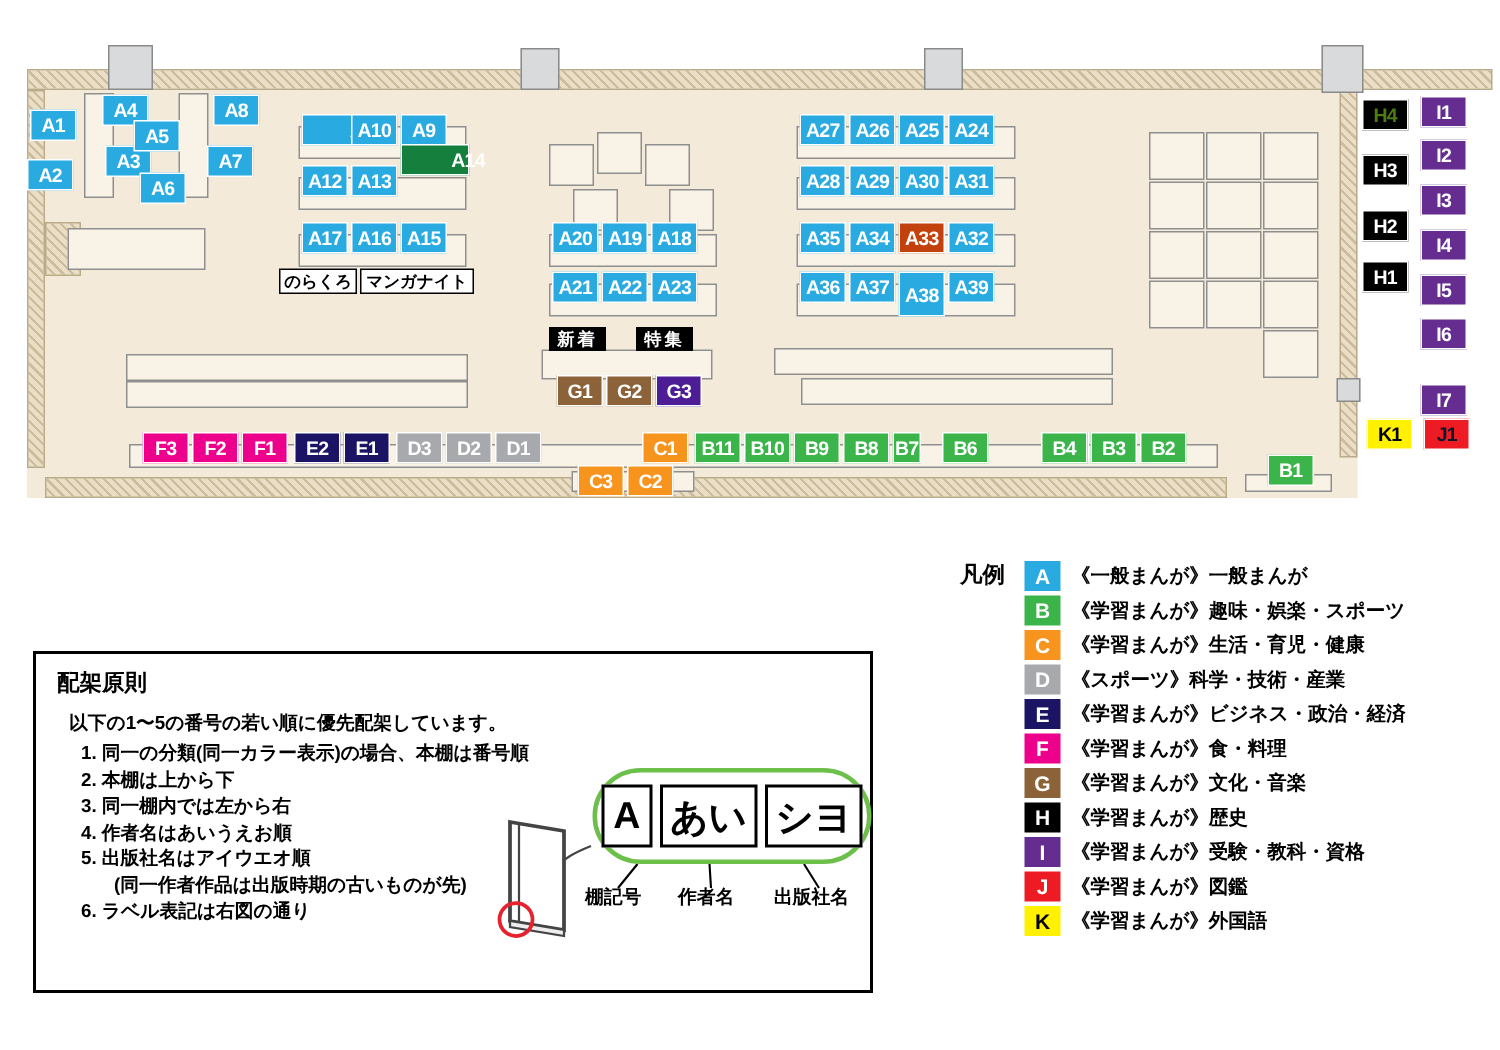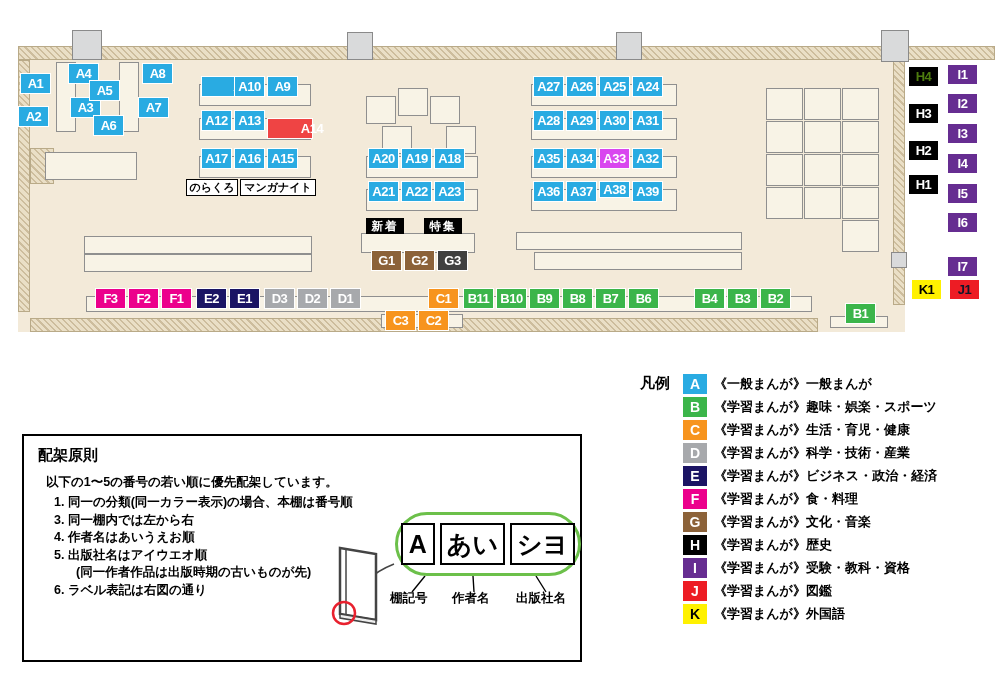--- a/index.html
+++ b/index.html
@@ -110,63 +110,63 @@
       <div class="map-label" style="left: 70px; top: 97px; width: 31px; height: 21px; background: rgb(41, 171, 226); color: rgb(255, 255, 255);">A3</div>
       <div class="map-label" style="left: 89px; top: 80px; width: 31px; height: 21px; background: rgb(41, 171, 226); color: rgb(255, 255, 255);">A5</div>
       <div class="map-label" style="left: 93px; top: 115px; width: 31px; height: 21px; background: rgb(41, 171, 226); color: rgb(255, 255, 255);">A6</div>
       <div class="map-label" style="left: 142px; top: 63px; width: 31px; height: 21px; background: rgb(41, 171, 226); color: rgb(255, 255, 255);">A8</div>
       <div class="map-label" style="left: 138px; top: 97px; width: 31px; height: 21px; background: rgb(41, 171, 226); color: rgb(255, 255, 255);">A7</div>
       <div class="map-label" style="left: 201px; top: 76px; width: 31px; height: 21px; background: rgb(41, 171, 226); color: rgb(255, 255, 255); padding-left: 42px;">A11</div>
       <div class="map-label" style="left: 234px; top: 76px; width: 31px; height: 21px; background: rgb(41, 171, 226); color: rgb(255, 255, 255);">A10</div>
       <div class="map-label" style="left: 267px; top: 76px; width: 31px; height: 21px; background: rgb(41, 171, 226); color: rgb(255, 255, 255);">A9</div>
       <div class="map-label" style="left: 201px; top: 110px; width: 31px; height: 21px; background: rgb(41, 171, 226); color: rgb(255, 255, 255);">A12</div>
       <div class="map-label" style="left: 234px; top: 110px; width: 31px; height: 21px; background: rgb(41, 171, 226); color: rgb(255, 255, 255);">A13</div>
-      <div class="map-label" style="left: 267px; top: 118px; width: 31px; height: 21px; background: #ef4444; color: rgb(255, 255, 255); padding-left: 44px;">A14</div>
+      <div class="map-label" style="left: 267px; top: 96px; width: 31px; height: 21px; background: #15803d; color: rgb(255, 255, 255); padding-left: 44px;">A14</div>
       <div class="map-label" style="left: 201px; top: 148px; width: 31px; height: 21px; background: rgb(41, 171, 226); color: rgb(255, 255, 255);">A17</div>
       <div class="map-label" style="left: 234px; top: 148px; width: 31px; height: 21px; background: rgb(41, 171, 226); color: rgb(255, 255, 255);">A16</div>
       <div class="map-label" style="left: 267px; top: 148px; width: 31px; height: 21px; background: rgb(41, 171, 226); color: rgb(255, 255, 255);">A15</div>
       <div class="map-label" style="left: 368px; top: 148px; width: 31px; height: 21px; background: rgb(41, 171, 226); color: rgb(255, 255, 255);">A20</div>
       <div class="map-label" style="left: 401px; top: 148px; width: 31px; height: 21px; background: rgb(41, 171, 226); color: rgb(255, 255, 255);">A19</div>
       <div class="map-label" style="left: 434px; top: 148px; width: 31px; height: 21px; background: rgb(41, 171, 226); color: rgb(255, 255, 255);">A18</div>
       <div class="map-label" style="left: 368px; top: 181px; width: 31px; height: 21px; background: rgb(41, 171, 226); color: rgb(255, 255, 255);">A21</div>
       <div class="map-label" style="left: 401px; top: 181px; width: 31px; height: 21px; background: rgb(41, 171, 226); color: rgb(255, 255, 255);">A22</div>
       <div class="map-label" style="left: 434px; top: 181px; width: 31px; height: 21px; background: rgb(41, 171, 226); color: rgb(255, 255, 255);">A23</div>
       <div class="map-label" style="left: 533px; top: 76px; width: 31px; height: 21px; background: rgb(41, 171, 226); color: rgb(255, 255, 255);">A27</div>
       <div class="map-label" style="left: 566px; top: 76px; width: 31px; height: 21px; background: rgb(41, 171, 226); color: rgb(255, 255, 255);">A26</div>
       <div class="map-label" style="left: 599px; top: 76px; width: 31px; height: 21px; background: rgb(41, 171, 226); color: rgb(255, 255, 255);">A25</div>
       <div class="map-label" style="left: 632px; top: 76px; width: 31px; height: 21px; background: rgb(41, 171, 226); color: rgb(255, 255, 255);">A24</div>
       <div class="map-label" style="left: 533px; top: 110px; width: 31px; height: 21px; background: rgb(41, 171, 226); color: rgb(255, 255, 255);">A28</div>
       <div class="map-label" style="left: 566px; top: 110px; width: 31px; height: 21px; background: rgb(41, 171, 226); color: rgb(255, 255, 255);">A29</div>
       <div class="map-label" style="left: 599px; top: 110px; width: 31px; height: 21px; background: rgb(41, 171, 226); color: rgb(255, 255, 255);">A30</div>
       <div class="map-label" style="left: 632px; top: 110px; width: 31px; height: 21px; background: rgb(41, 171, 226); color: rgb(255, 255, 255);">A31</div>
       <div class="map-label" style="left: 533px; top: 148px; width: 31px; height: 21px; background: rgb(41, 171, 226); color: rgb(255, 255, 255);">A35</div>
       <div class="map-label" style="left: 566px; top: 148px; width: 31px; height: 21px; background: rgb(41, 171, 226); color: rgb(255, 255, 255);">A34</div>
-      <div class="map-label" style="left: 599px; top: 148px; width: 31px; height: 21px; background: #d946ef; color: rgb(255, 255, 255);">A33</div>
+      <div class="map-label" style="left: 599px; top: 148px; width: 31px; height: 21px; background: #c2410c; color: rgb(255, 255, 255);">A33</div>
       <div class="map-label" style="left: 632px; top: 148px; width: 31px; height: 21px; background: rgb(41, 171, 226); color: rgb(255, 255, 255);">A32</div>
       <div class="map-label" style="left: 533px; top: 181px; width: 31px; height: 21px; background: rgb(41, 171, 226); color: rgb(255, 255, 255);">A36</div>
       <div class="map-label" style="left: 566px; top: 181px; width: 31px; height: 21px; background: rgb(41, 171, 226); color: rgb(255, 255, 255);">A37</div>
-      <div class="map-label" style="left: 599px; top: 181px; width: 31px; height: 17px; background: rgb(41, 171, 226); color: rgb(255, 255, 255);">A38</div>
+      <div class="map-label" style="left: 599px; top: 181px; width: 31px; height: 30px; background: rgb(41, 171, 226); color: rgb(255, 255, 255);">A38</div>
       <div class="map-label" style="left: 632px; top: 181px; width: 31px; height: 21px; background: rgb(41, 171, 226); color: rgb(255, 255, 255);">A39</div>
       <div class="map-label" style="left: 371px; top: 250px; width: 31px; height: 21px; background: rgb(140, 98, 57); color: rgb(255, 255, 255);">G1</div>
       <div class="map-label" style="left: 404px; top: 250px; width: 31px; height: 21px; background: rgb(140, 98, 57); color: rgb(255, 255, 255);">G2</div>
-      <div class="map-label" style="left: 437px; top: 250px; width: 31px; height: 21px; background: #404040; color: rgb(255, 255, 255);">G3</div>
+      <div class="map-label" style="left: 437px; top: 250px; width: 31px; height: 21px; background: #4c1d95; color: rgb(255, 255, 255);">G3</div>
       <div class="map-label" style="left: 95px; top: 288px; width: 31px; height: 21px; background: rgb(236, 0, 140); color: rgb(255, 255, 255);">F3</div>
       <div class="map-label" style="left: 128px; top: 288px; width: 31px; height: 21px; background: rgb(236, 0, 140); color: rgb(255, 255, 255);">F2</div>
       <div class="map-label" style="left: 161px; top: 288px; width: 31px; height: 21px; background: rgb(236, 0, 140); color: rgb(255, 255, 255);">F1</div>
       <div class="map-label" style="left: 196px; top: 288px; width: 31px; height: 21px; background: rgb(27, 20, 100); color: rgb(255, 255, 255);">E2</div>
       <div class="map-label" style="left: 229px; top: 288px; width: 31px; height: 21px; background: rgb(27, 20, 100); color: rgb(255, 255, 255);">E1</div>
       <div class="map-label" style="left: 264px; top: 288px; width: 31px; height: 21px; background: rgb(167, 169, 172); color: rgb(255, 255, 255);">D3</div>
       <div class="map-label" style="left: 297px; top: 288px; width: 31px; height: 21px; background: rgb(167, 169, 172); color: rgb(255, 255, 255);">D2</div>
       <div class="map-label" style="left: 330px; top: 288px; width: 31px; height: 21px; background: rgb(167, 169, 172); color: rgb(255, 255, 255);">D1</div>
       <div class="map-label" style="left: 428px; top: 288px; width: 31px; height: 21px; background: rgb(247, 148, 30); color: rgb(255, 255, 255);">C1</div>
       <div class="map-label" style="left: 463px; top: 288px; width: 31px; height: 21px; background: rgb(59, 181, 74); color: rgb(255, 255, 255);">B11</div>
       <div class="map-label" style="left: 496px; top: 288px; width: 31px; height: 21px; background: rgb(59, 181, 74); color: rgb(255, 255, 255);">B10</div>
       <div class="map-label" style="left: 529px; top: 288px; width: 31px; height: 21px; background: rgb(59, 181, 74); color: rgb(255, 255, 255);">B9</div>
       <div class="map-label" style="left: 562px; top: 288px; width: 31px; height: 21px; background: rgb(59, 181, 74); color: rgb(255, 255, 255);">B8</div>
-      <div class="map-label" style="left: 595px; top: 288px; width: 31px; height: 21px; background: rgb(59, 181, 74); color: rgb(255, 255, 255);">B7</div>
+      <div class="map-label" style="left: 595px; top: 288px; width: 19px; height: 21px; background: rgb(59, 181, 74); color: rgb(255, 255, 255);">B7</div>
       <div class="map-label" style="left: 628px; top: 288px; width: 31px; height: 21px; background: rgb(59, 181, 74); color: rgb(255, 255, 255);">B6</div>
       <div class="map-label" style="left: 661px; top: 288px; width: 31px; height: 21px; background: rgb(59, 181, 74); color: rgb(255, 255, 255); margin-left: 34px;">B5</div>
       <div class="map-label" style="left: 694px; top: 288px; width: 31px; height: 21px; background: rgb(59, 181, 74); color: rgb(255, 255, 255);">B4</div>
       <div class="map-label" style="left: 727px; top: 288px; width: 31px; height: 21px; background: rgb(59, 181, 74); color: rgb(255, 255, 255);">B3</div>
       <div class="map-label" style="left: 760px; top: 288px; width: 31px; height: 21px; background: rgb(59, 181, 74); color: rgb(255, 255, 255);">B2</div>
       <div class="map-label" style="left: 385px; top: 310px; width: 31px; height: 21px; background: rgb(247, 148, 30); color: rgb(255, 255, 255);">C3</div>
       <div class="map-label" style="left: 418px; top: 310px; width: 31px; height: 21px; background: rgb(247, 148, 30); color: rgb(255, 255, 255);">C2</div>
       <div class="map-label" style="left: 845px; top: 303px; width: 31px; height: 21px; background: rgb(59, 181, 74); color: rgb(255, 255, 255);">B1</div>
       <div class="map-label" style="left: 908px; top: 66px; width: 31px; height: 21px; background: rgb(0, 0, 0); color: #4d7c0f;">H4</div>
       <div class="map-label" style="left: 908px; top: 103px; width: 31px; height: 21px; background: rgb(0, 0, 0); color: rgb(255, 255, 255);">H3</div>
@@ -197,21 +197,21 @@
         <div class="legend-row">
           <span class="legend-chip" style="background: rgb(59, 181, 74); color: rgb(255, 255, 255);">B</span>
           <span class="legend-text">《学習まんが》趣味・娯楽・スポーツ</span>
         </div>
         <div class="legend-row">
           <span class="legend-chip" style="background: rgb(247, 148, 30); color: rgb(255, 255, 255);">C</span>
           <span class="legend-text">《学習まんが》生活・育児・健康</span>
         </div>
         <div class="legend-row">
           <span class="legend-chip" style="background: rgb(167, 169, 172); color: rgb(255, 255, 255);">D</span>
-          <span class="legend-text">《学習まんが》科学・技術・産業</span>
+          <span class="legend-text">《スポーツ》科学・技術・産業</span>
         </div>
         <div class="legend-row">
           <span class="legend-chip" style="background: rgb(27, 20, 100); color: rgb(255, 255, 255);">E</span>
           <span class="legend-text">《学習まんが》ビジネス・政治・経済</span>
         </div>
         <div class="legend-row">
           <span class="legend-chip" style="background: rgb(236, 0, 140); color: rgb(255, 255, 255);">F</span>
           <span class="legend-text">《学習まんが》食・料理</span>
         </div>
         <div class="legend-row">
@@ -235,20 +235,21 @@
           <span class="legend-text">《学習まんが》外国語</span>
         </div>
       </div>
   </div>
 
   <div id="principles">
     <div class="p-title">配架原則</div>
     <div class="p-intro">以下の1〜5の番号の若い順に優先配架しています。</div>
     <div id="rules">
         <div class="rule">1. 同一の分類(同一カラー表示)の場合、本棚は番号順</div>
+        <div class="rule">2. 本棚は上から下</div>
         <div class="rule">3. 同一棚内では左から右</div>
         <div class="rule">4. 作者名はあいうえお順</div>
         <div class="rule">5. 出版社名はアイウエオ順</div>
         <div class="rule indent">(同一作者作品は出版時期の古いものが先)</div>
         <div class="rule">6. ラベル表記は右図の通り</div>
       </div>
 
     <svg class="p-callouts" viewBox="0 0 556 224">
       <line x1="401" y1="140" x2="388" y2="156" stroke="#000" stroke-width="1.4"></line>
       <line x1="449" y1="140" x2="450" y2="156" stroke="#000" stroke-width="1.4"></line>

